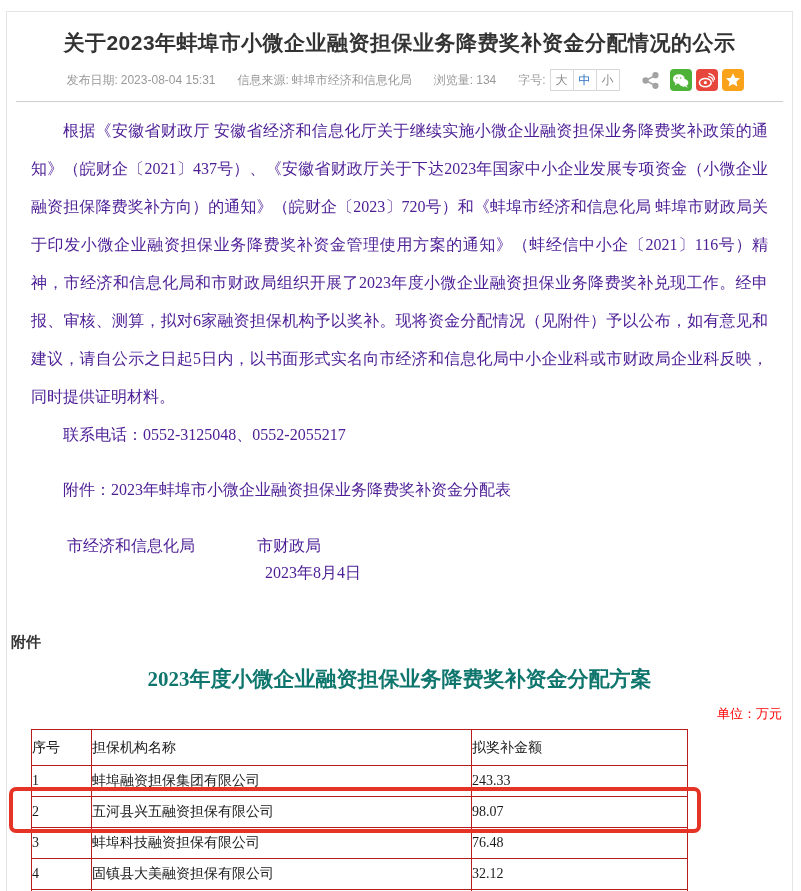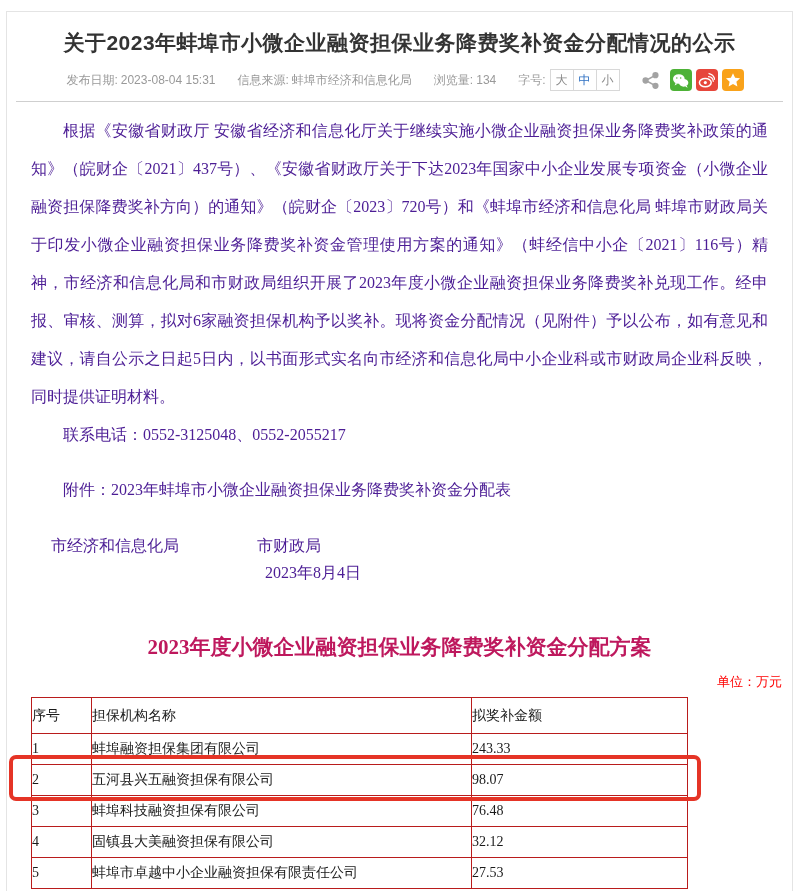--- a/index.html
+++ b/index.html
@@ -24,28 +24,28 @@
   .sq-ic { width:22px; height:22px; border-radius:4px; margin-left:4px;
            display:inline-flex; align-items:center; justify-content:center; cursor:pointer; }
   .divider { border-bottom:1px solid #cfcfcf; margin:9px 9px 0 9px; }
   
   .article { margin:10px 24px 0 24px; font-family:"Liberation Serif","DejaVu Serif",serif;
              font-size:16px; line-height:38px; color:#4c1d95; }
   .para { text-indent:2em; text-align:justify; }
   .contact-line { text-indent:2em; }
   .attach-line { text-indent:2em; margin-top:17px; }
   .sign-block { position:relative; height:80px; margin-top:18px; }
-  .signer1 { position:absolute; left:20px; top:0; }
+  .signer1 { position:absolute; left:36px; top:0; }
   .signer2 { position:absolute; left:226px; top:0; }
   .sign-date { position:absolute; left:234px; top:27px; }
   
   .attach-section { position:relative; margin-top:26px; }
   .attach-label { margin-left:4px; font-size:15px; font-weight:600; color:#333; }
   .attach-title { margin-top:13px; text-align:center; font-size:21px; font-weight:bold;
-                  color:#be185d; font-family:"Liberation Serif","DejaVu Serif",serif; }
+                  color:#0f766e; font-family:"Liberation Serif","DejaVu Serif",serif; }
   .unit-note { margin:12px 10px 0 0; text-align:right; color:#fe0000; font-size:13px;
                font-family:"Liberation Serif","DejaVu Serif",serif; }
   .table-wrap { position:relative; margin:6px 0 0 24px; width:656px; }
   table.alloc { border-collapse:collapse; width:656px; table-layout:fixed; }
   table.alloc th, table.alloc td { border:1px solid #b91c1c; text-align:left;
                vertical-align:middle; padding:0; }
   table.alloc th { height:36px; font-size:14px; font-weight:normal; color:#1a1a1a; }
   table.alloc td { height:31px; font-size:14px; color:#1a1a1a; }
   td.num, th.num { font-family:"Liberation Serif","DejaVu Serif",serif; font-size:15px; }
   .red-box { position:absolute; left:-22px; top:58px; width:692px; height:46px;
@@ -124,20 +124,21 @@
     <p class="contact-line">联系电话：0552-3125048、0552-2055217</p>
     <p class="attach-line">附件：2023年蚌埠市小微企业融资担保业务降费奖补资金分配表</p>
     <div class="sign-block">
       <span class="signer1">市经济和信息化局</span>
       <span class="signer2">市财政局</span>
       <span class="sign-date">2023年8月4日</span>
     </div>
   </div>
 
   <div class="attach-section">
+    <div class="attach-label">附件</div>
     <h2 class="attach-title">2023年度小微企业融资担保业务降费奖补资金分配方案</h2>
     <div class="unit-note">单位：万元</div>
 
     <div class="table-wrap">
       <table class="alloc">
         <colgroup>
             <col style="width:60px">
             <col style="width:380px">
             <col style="width:216px">
           </colgroup>

